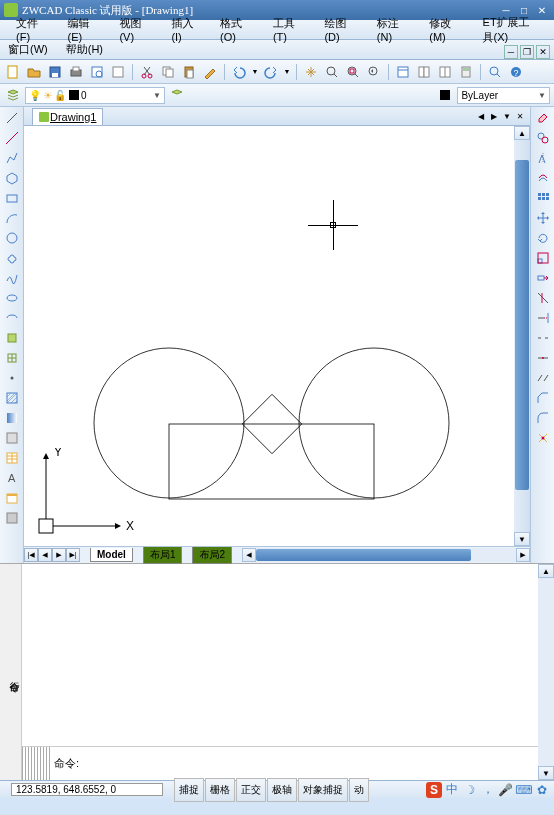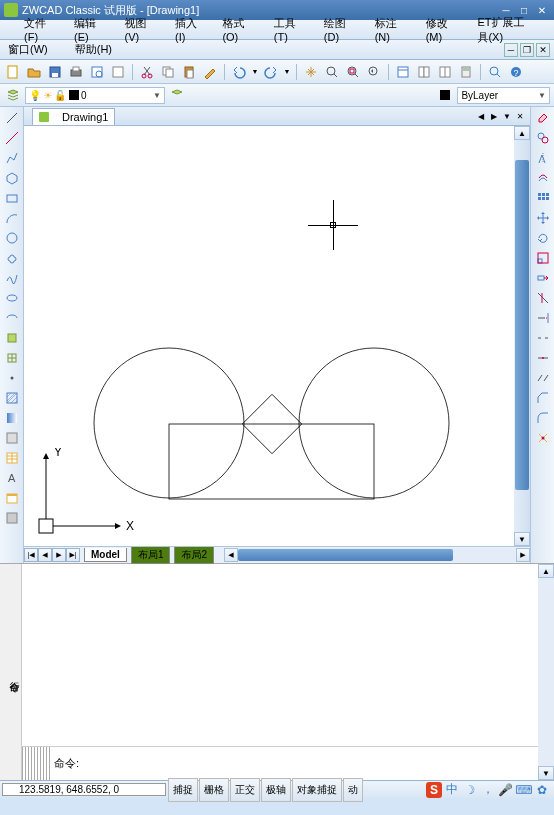--- a/index.html
+++ b/index.html
@@ -1,68 +1,68 @@
 <!DOCTYPE html>
 <html><head>
 <meta charset="utf-8">
 <style>
 * { margin: 0; padding: 0; box-sizing: border-box; }
 body { font-family: "Microsoft YaHei", SimSun, Arial, sans-serif; font-size: 11px; background: #d4e5f7; width: 554px; height: 815px; overflow: hidden; }
 .titlebar { height: 20px; background: linear-gradient(#5a8bc4, #3c6fa8); color: #fff; display: flex; align-items: center; padding: 0 4px; }
 .titlebar-icon { width: 14px; height: 14px; background: #8cc63f; border-radius: 2px; margin-right: 4px; }
-.titlebar-text { flex: 1; font-size: 11px; }
+.titlebar-text { flex: 1; font-size: 11px; font-family: Liberation Serif, serif; }
 .win-controls { display: flex; gap: 2px; }
 .win-btn { width: 16px; height: 14px; display: flex; align-items: center; justify-content: center; color: #fff; cursor: pointer; font-size: 10px; }
-.menubar { height: 20px; background: linear-gradient(#eef4fb, #d8e6f4); display: flex; align-items: center; padding: 0 20px; gap: 16px; border-bottom: 1px solid #9ab5d4; }
+.menubar { height: 20px; background: linear-gradient(#eef4fb, #d8e6f4); display: flex; align-items: center; padding: 0 12px; gap: 16px; border-bottom: 1px solid #9ab5d4; }
 .menubar span { padding: 2px 4px; cursor: pointer; }
-.menubar2 { height: 20px; background: linear-gradient(#eef4fb, #d8e6f4); display: flex; align-items: center; padding: 0 4px; gap: 19px; border-bottom: 1px solid #9ab5d4; }
+.menubar2 { height: 20px; background: linear-gradient(#eef4fb, #d8e6f4); display: flex; align-items: flex-end; padding: 0 4px; gap: 10px; border-bottom: 1px solid #9ab5d4; }
 .menubar2 span { padding: 2px 4px; cursor: pointer; }
 .mdi-controls { margin-left: auto; display: flex; gap: 2px; }
 .mdi-btn { width: 14px; height: 14px; border: 1px solid #8ba; display: flex; align-items: center; justify-content: center; font-size: 9px; cursor: pointer; }
 .toolbar { height: 24px; background: linear-gradient(#f5f9fd, #dde9f5); display: flex; align-items: center; padding: 0 4px; gap: 3px; border-bottom: 1px solid #b0c6de; }
 .tb-btn { width: 18px; height: 18px; display: flex; align-items: center; justify-content: center; cursor: pointer; border-radius: 2px; }
 .tb-sep { width: 1px; height: 16px; background: #a8bdd6; margin: 0 2px; }
 .tb-dropdown { display: flex; align-items: center; gap: 2px; padding: 1px 3px; border: 1px solid #aac1db; background: #fff; font-size: 10px; min-width: 60px; height: 17px; cursor: pointer; }
 .tb-dropdown-wide { min-width: 140px; }
 .tb-arrow { font-size: 8px; color: #555; }
 .layer-bar { height: 23px; background: linear-gradient(#f5f9fd, #dde9f5); display: flex; align-items: center; padding: 0 4px; gap: 3px; border-bottom: 1px solid #b0c6de; }
 .doc-area { display: flex; height: 456px; }
 .left-tools { width: 24px; background: linear-gradient(90deg, #f0f6fc, #dce8f4); display: flex; flex-direction: column; align-items: center; padding-top: 2px; gap: 2px; border-right: 1px solid #b0c6de; }
 .lt-btn { width: 18px; height: 18px; display: flex; align-items: center; justify-content: center; cursor: pointer; }
 .right-tools { width: 24px; background: linear-gradient(90deg, #dce8f4, #f0f6fc); display: flex; flex-direction: column; align-items: center; padding-top: 2px; gap: 2px; border-left: 1px solid #b0c6de; }
 .canvas-wrap { flex: 1; display: flex; flex-direction: column; background: #c8daeb; }
 .doc-tab { height: 20px; background: linear-gradient(#e8f0f9, #d2e2f2); display: flex; align-items: center; padding-left: 8px; border-bottom: 1px solid #a0b8d3; }
-.doc-tab-item { display: flex; align-items: center; gap: 13px; padding: 2px 6px; background: #fff; border: 1px solid #9cb4d0; border-bottom: none; font-size: 11px; }
+.doc-tab-item { display: flex; align-items: center; gap: 1px; padding: 2px 6px; background: #fff; border: 1px solid #9cb4d0; border-bottom: none; font-size: 11px; text-decoration: underline; }
 .doc-tab-controls { margin-left: auto; display: flex; gap: 1px; padding-right: 4px; }
 .doc-tab-ctrl { width: 12px; height: 12px; font-size: 8px; display: flex; align-items: center; justify-content: center; cursor: pointer; }
 .canvas-inner { flex: 1; display: flex; }
 .canvas { flex: 1; background: #fff; position: relative; overflow: hidden; }
 .vscroll { width: 16px; background: linear-gradient(90deg, #e4edf7, #d0dff0); display: flex; flex-direction: column; }
 .vscroll-btn { height: 14px; background: linear-gradient(#f4f8fc, #d8e6f4); border: 1px solid #aac1db; font-size: 8px; display: flex; align-items: center; justify-content: center; }
 .vscroll-track { flex: 1; position: relative; }
 .vscroll-thumb { position: absolute; left: 1px; right: 1px; top: 20px; height: 330px; background: linear-gradient(90deg, #7aa8d8, #4d81bc); border-radius: 2px; }
 .model-tabs { height: 17px; display: flex; align-items: center; background: #e8f0f9; border-top: 1px solid #b0c6de; }
 .mt-nav { display: flex; }
 .mt-nav-btn { width: 14px; height: 14px; border: 1px solid #9cb4d0; background: linear-gradient(#f4f8fc, #dce8f4); font-size: 7px; display: flex; align-items: center; justify-content: center; cursor: pointer; }
-.mt-tab { padding: 1px 6px; border: 1px solid #888; border-top: none; background: #fff; font-size: 10px; cursor: pointer; margin-left: 4px; }
+.mt-tab { padding: 1px 6px; border: 1px solid #888; border-top: none; background: #fff; font-size: 10px; cursor: pointer; margin-left: 10px; }
 .mt-tab.inactive { background: #4d7c0f; }
 .mt-hscroll { flex: 1; margin-left: 10px; display: flex; }
 .mt-hscroll-btn { width: 14px; height: 14px; background: linear-gradient(#f4f8fc, #dce8f4); border: 1px solid #aac1db; font-size: 7px; display: flex; align-items: center; justify-content: center; }
 .mt-hscroll-track { flex: 1; position: relative; background: #e4edf7; }
 .mt-hscroll-thumb { position: absolute; top: 1px; bottom: 1px; left: 0; width: 215px; background: linear-gradient(#7aa8d8, #4d81bc); border-radius: 2px; }
 .cmd-area { height: 217px; display: flex; background: #fff; border-top: 1px solid #aaa; }
 .cmd-side { width: 22px; background: #f0f0f0; writing-mode: vertical-rl; text-align: center; padding-top: 4px; font-size: 10px; border-right: 1px solid #ccc; }
 .cmd-body { flex: 1; display: flex; flex-direction: column; }
 .cmd-history { flex: 1; background: #fff; }
 .cmd-input-row { height: 34px; display: flex; align-items: center; border-top: 1px solid #ccc; }
 .cmd-handle { width: 28px; height: 100%; background: repeating-linear-gradient(90deg, #aaa 0, #aaa 1px, transparent 1px, transparent 3px); }
 .cmd-label { padding: 0 4px; font-size: 11px; }
 .cmd-scroll { width: 16px; background: #e4edf7; display: flex; flex-direction: column; }
 .status-bar { height: 18px; background: linear-gradient(#eef4fb, #d8e6f4); display: flex; align-items: center; border-top: 1px solid #9ab5d4; font-size: 10px; }
-.status-coords { padding: 0 16px; width: 164px; border-right: 1px solid #aaa; background: #fff; border: 1px solid #999; margin: 2px; }
+.status-coords { padding: 0 4px; width: 152px; border-right: 1px solid #aaa; background: #fff; border: 1px solid #999; margin: 11px; }
 .status-cell { padding: 4px 4px; border: 1px solid #bbb; background: linear-gradient(#f2f6fa, #dae6f2); cursor: pointer; margin-right: 1px; }
 .status-right { margin-left: auto; display: flex; align-items: center; gap: 2px; padding-right: 4px; }
 .tray-icon { width: 16px; height: 16px; display: flex; align-items: center; justify-content: center; font-size: 12px; }
 svg { display: block; }
 .drawing-svg { width: 100%; height: 100%; }
 .cross-h { position: absolute; height: 1px; background: #000; width: 50px; top: 99px; left: 284px; }
 .cross-v { position: absolute; width: 1px; background: #000; height: 50px; top: 74px; left: 309px; }
 .cross-box { position: absolute; width: 6px; height: 6px; border: 1px solid #000; top: 96px; left: 306px; }
 .ucs { position: absolute; left: 10px; bottom: 8px; }
 </style>

